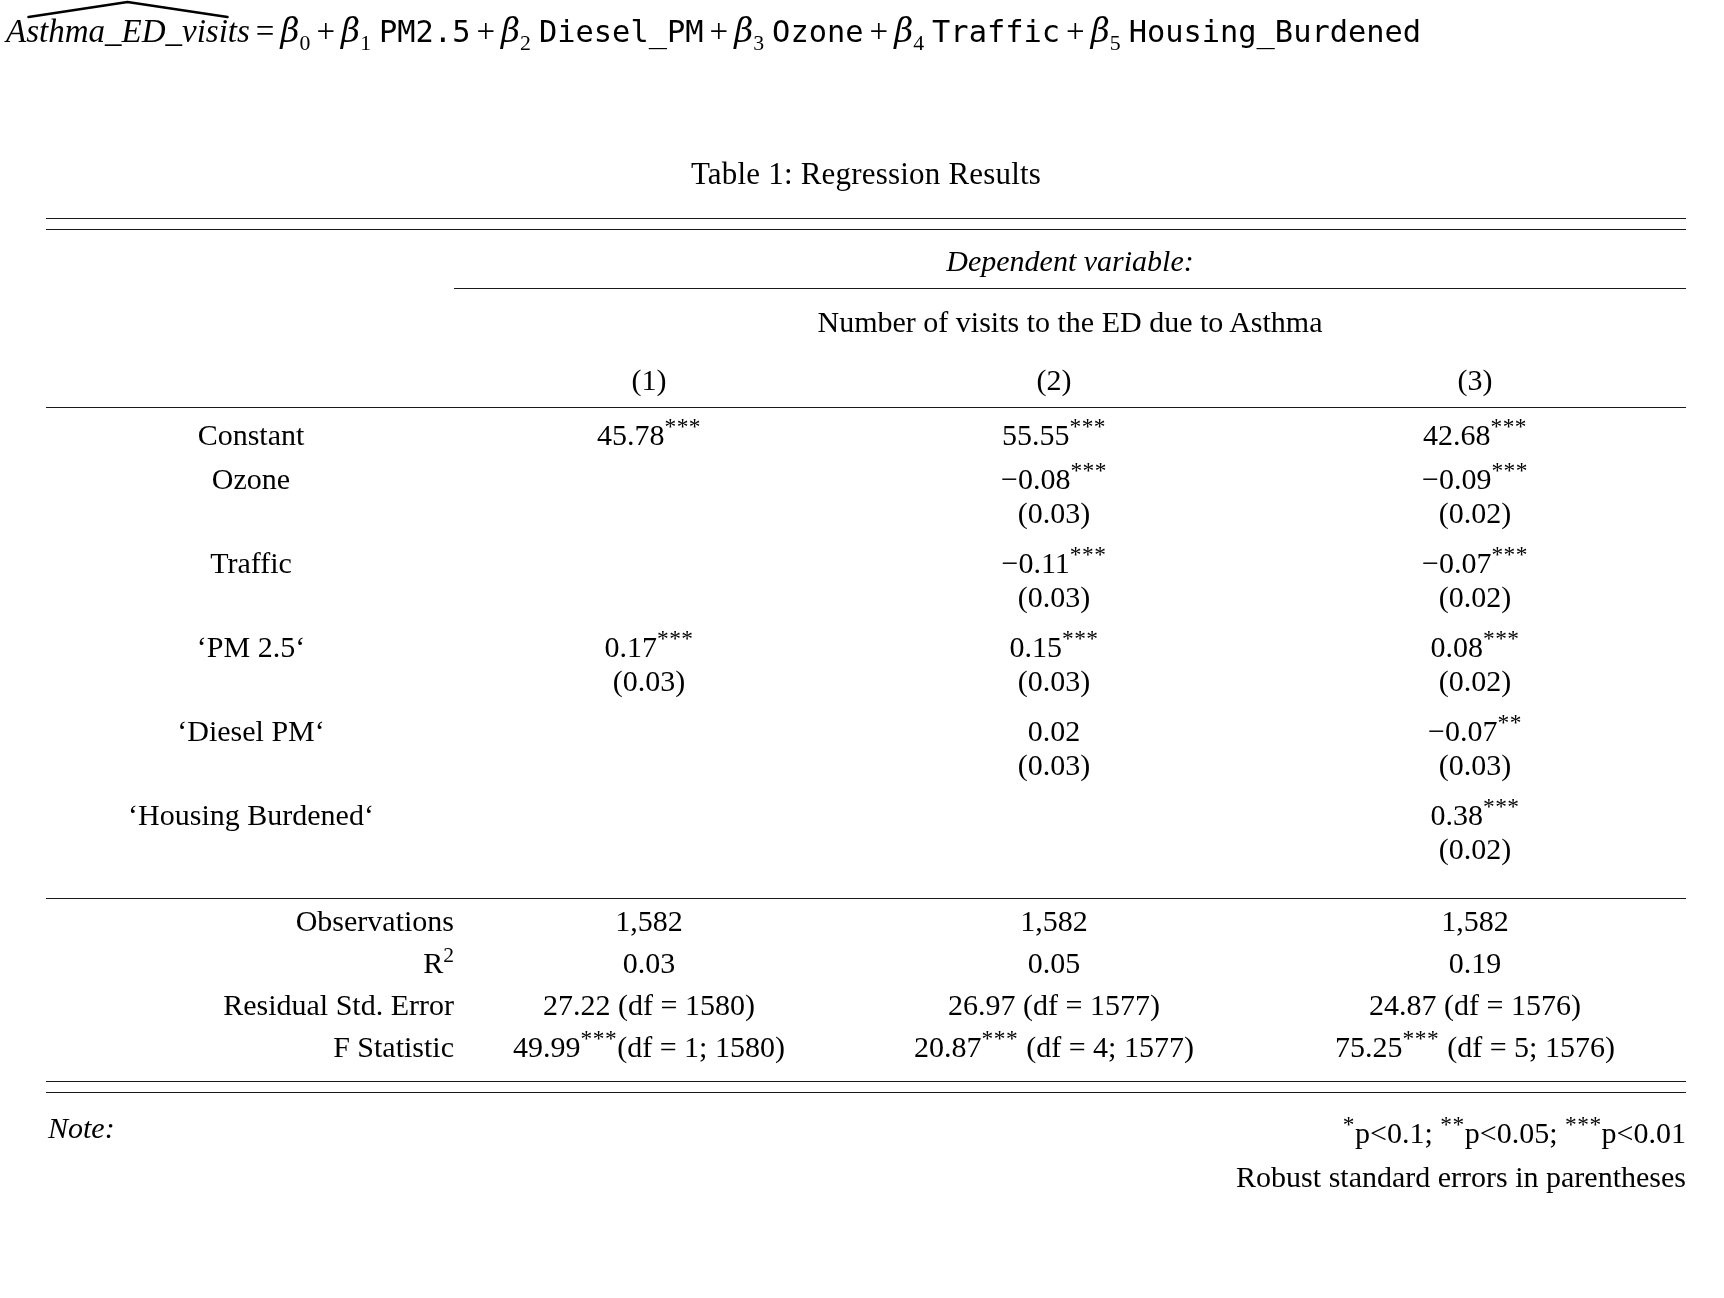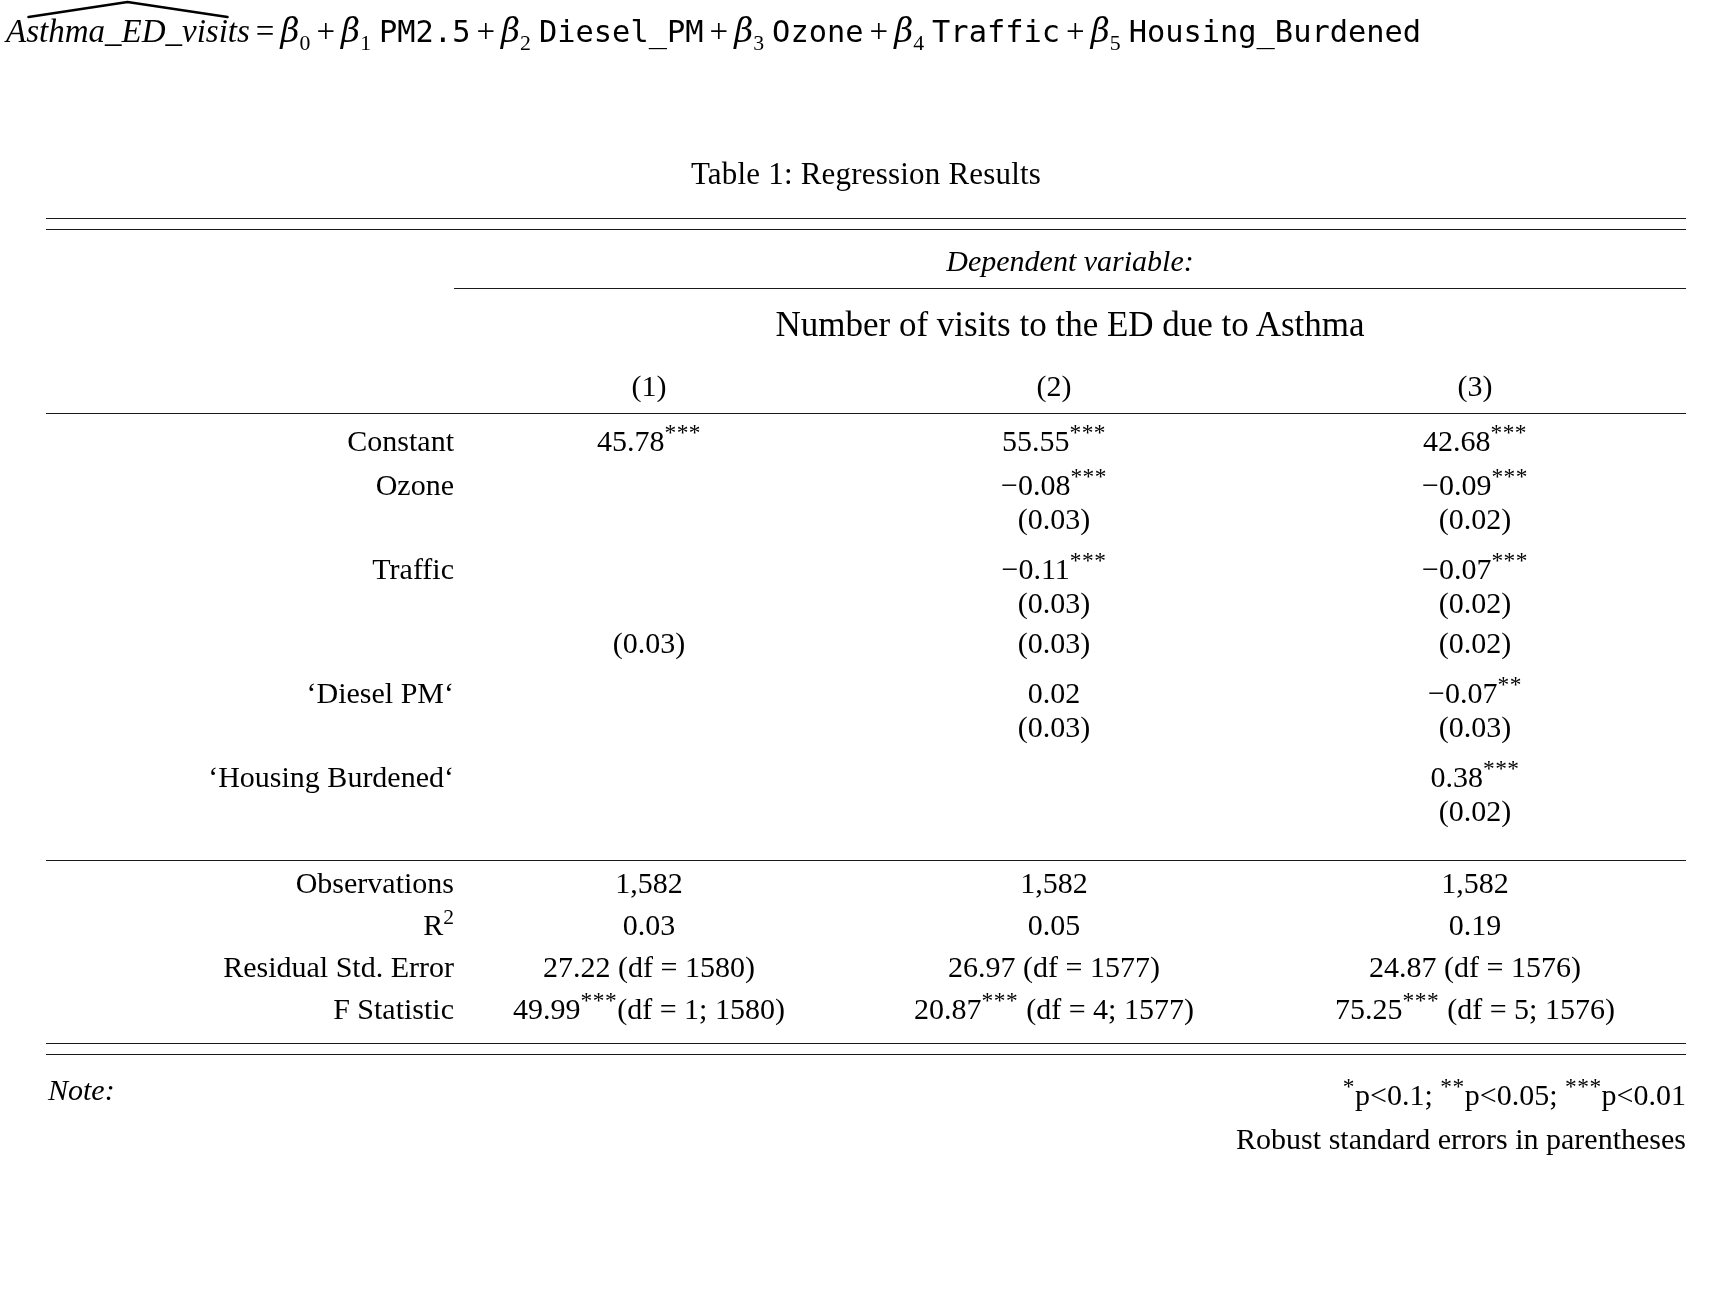--- a/index.html
+++ b/index.html
@@ -115,31 +115,31 @@
   }
 
   .depvar {
     text-align: center;
     font-style: italic;
     font-size: 30px;
     padding: 14px 0 10px 0;
   }
   .depvar-sub {
     text-align: center;
-    font-size: 35px;
+    font-size: 30px;
     padding: 16px 0 14px 0;
   }
   .colnum {
     text-align: center;
     font-size: 30px;
     padding: 10px 0 10px 0;
   }
 
   td.varname {
-    text-align: right;
+    text-align: center;
     padding: 10px 0 0 2px;
     font-size: 30px;
     white-space: nowrap;
   }
   td.coef {
     text-align: center;
     font-size: 30px;
     padding: 10px 0 0 0;
     white-space: nowrap;
   }
@@ -275,20 +275,26 @@
           <td class="coef"><span>−0.11</span><span class="stars">***</span></td>
           <td class="coef"><span>−0.07</span><span class="stars">***</span></td>
         </tr>
         <tr class="serow">
           <td class="se"></td>
           <td class="se"></td>
           <td class="se">(0.03)</td>
           <td class="se">(0.02)</td>
         </tr>
 
+        <tr>
+          <td class="varname">‘PM 2.5‘</td>
+          <td class="coef"><span>0.17</span><span class="stars">***</span></td>
+          <td class="coef"><span>0.15</span><span class="stars">***</span></td>
+          <td class="coef"><span>0.08</span><span class="stars">***</span></td>
+        </tr>
         <tr class="serow">
           <td class="se"></td>
           <td class="se">(0.03)</td>
           <td class="se">(0.03)</td>
           <td class="se">(0.02)</td>
         </tr>
 
         <tr>
           <td class="varname">‘Diesel PM‘</td>
           <td class="coef"><span></span><span class="stars"></span></td>

